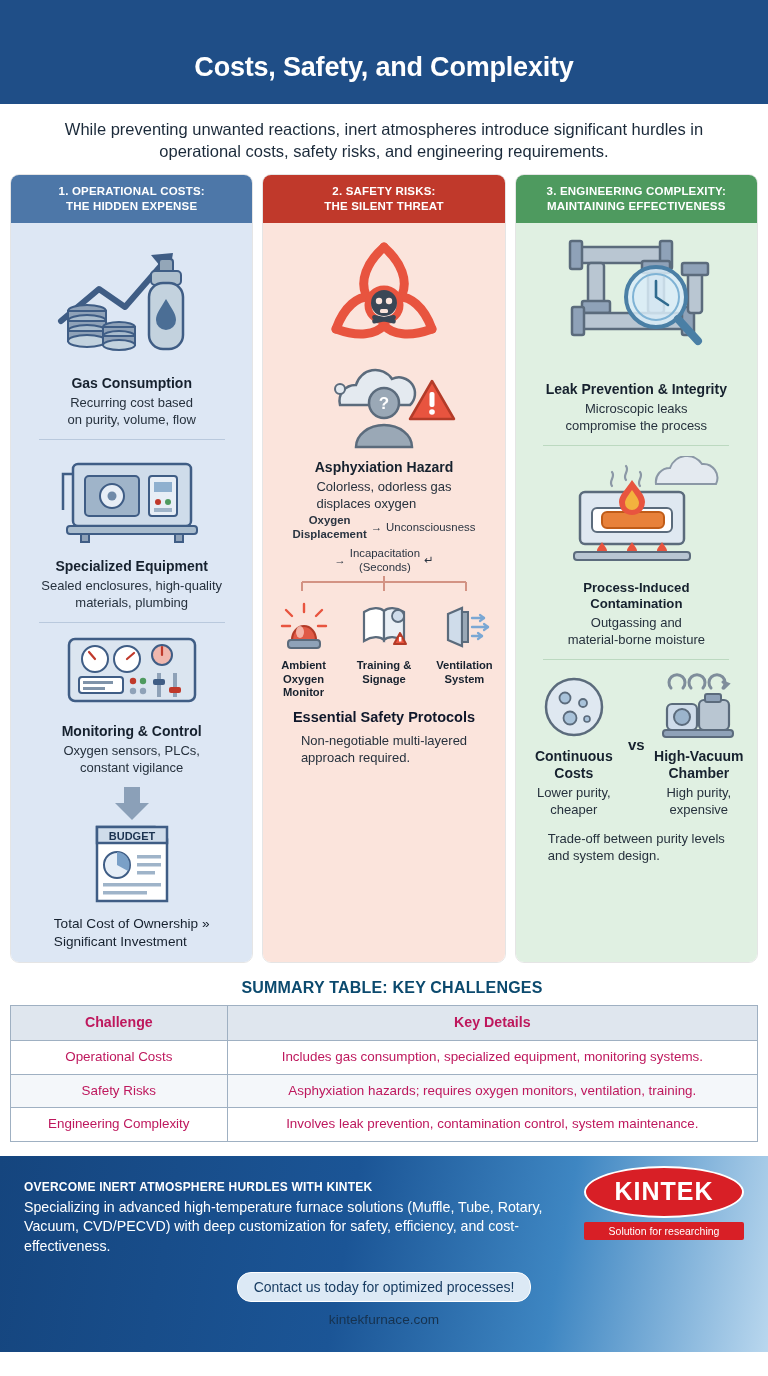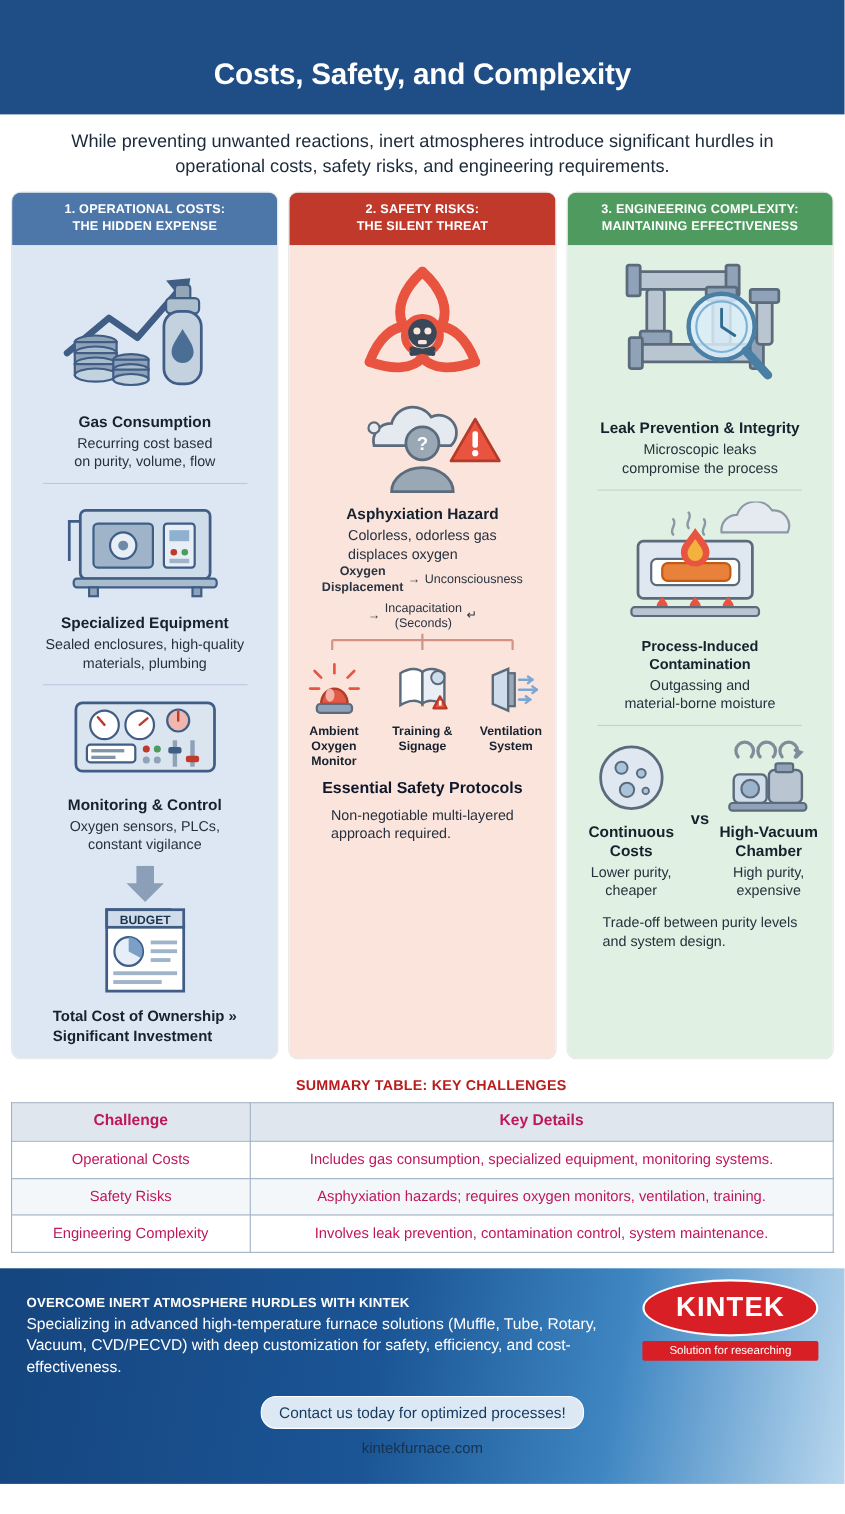--- a/index.html
+++ b/index.html
@@ -98,21 +98,21 @@
     line-height: 1.3;
     margin-top: 3px;
   }
   .b-foot {
     font-size: 13px;
     color: #26313d;
     line-height: 1.3;
     margin-top: 8px;
   }
   .b-foot.bold {
-    font-weight: bold;
+    font-weight: normal;
     font-size: 13.6px;
     color: #16212e;
   }
   .art { display: block; margin: 0 auto; }
 
   
   .flow { font-size: 11.4px; color: #2a3441; line-height: 1.25; }
   .flow-row { display: flex; align-items: center; justify-content: center; gap: 4px; }
   .flow-row.r2 { margin-top: 4px; justify-content: center; gap: 4px; }
   .flow b { font-weight: bold; }
@@ -130,23 +130,23 @@
   }
 
   
   .vs-row { display: flex; align-items: center; justify-content: center; gap: 4px; width: 100%; }
   .vs-item { flex: 1 1 0; text-align: center; }
   .vs-label { font-size: 15px; font-weight: bold; color: #16212e; padding: 0 2px; }
 
   
   .table-title {
     text-align: center;
-    font-size: 13px;
+    font-size: 16px;
     font-weight: bold;
-    color: #b91c1c;
+    color: #0c4a6e;
     margin: 16px 0 8px 16px;
     letter-spacing: 0.2px;
   }
   table.summary {
     width: calc(100% - 20px);
     margin: 0 10px;
     border-collapse: collapse;
     font-size: 13.4px;
     color: #be185d;
     border-radius: 18px;

